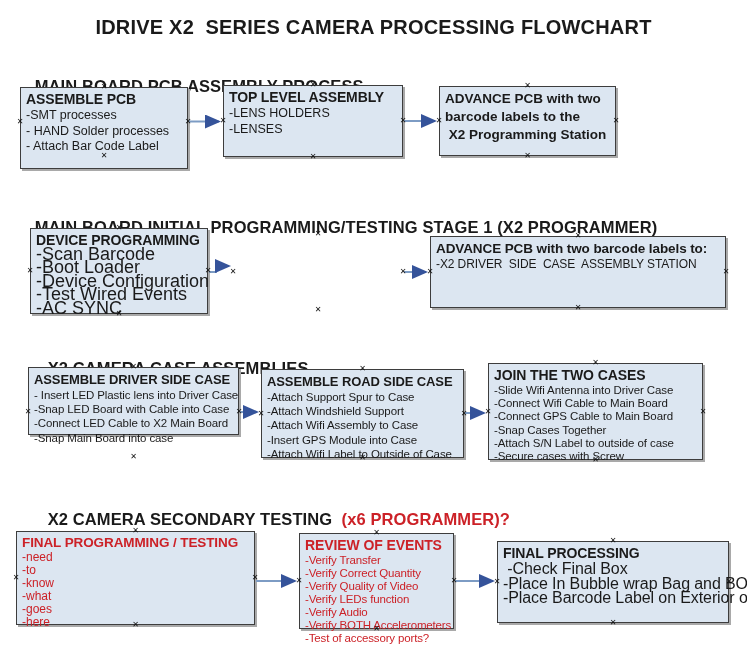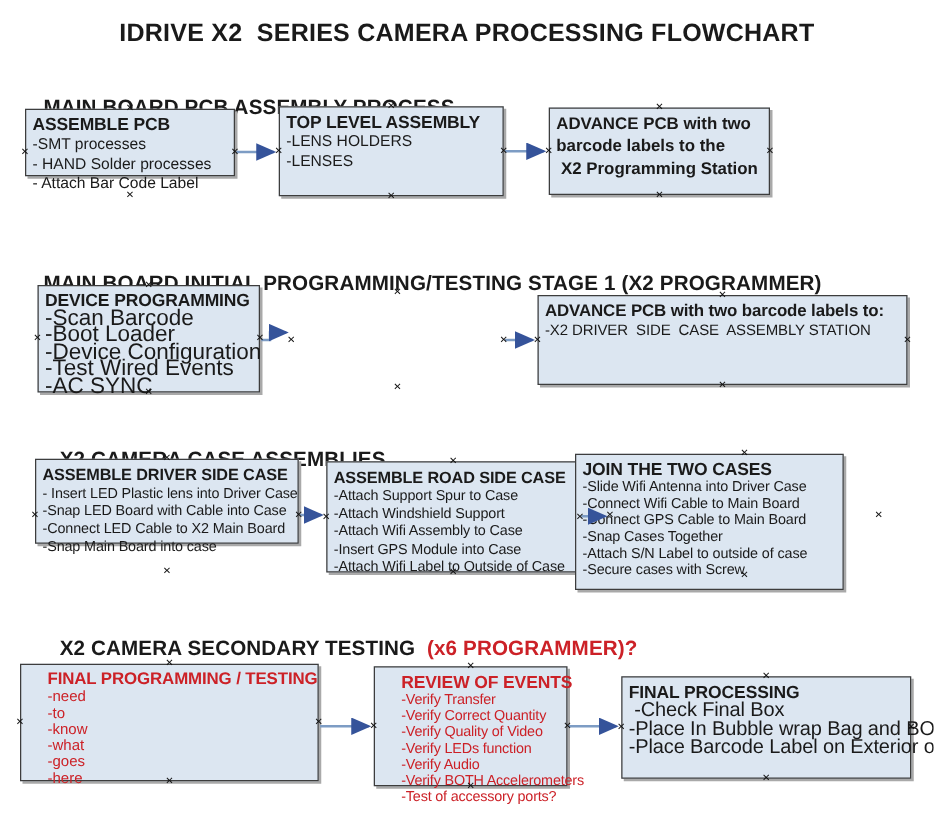--- a/index.html
+++ b/index.html
@@ -21,36 +21,36 @@
 
   .fc-box{
     position:absolute;box-sizing:border-box;
     background:var(--box-fill,#dce6f1);
     border:1px solid var(--box-border,#3d3d3d);
     box-shadow:2px 2px 0 var(--shadow,#a9a9a9);
     padding:3px 5px 0 5px;
   }
   .bx-title{font-weight:bold;font-size:14px;line-height:17px;letter-spacing:-.1px;white-space:pre;}
   .bx-items{font-size:12.5px;line-height:15.5px;white-space:pre;}
-  .red-text .bx-title,.red-text .bx-items{color:var(--red,#cc2127);margin-left:16px;}
-
-  .b11{left:20px;top:87px;width:168px;height:54px}
+  .red-text .bx-title,.red-text .bx-items{color:var(--red,#cc2127);}
+
+  .b11{left:20px;top:87px;width:168px;height:82px}
   .b12{left:223px;top:85px;width:180px;height:72px}
   .b13{left:439px;top:86px;width:177px;height:70px}
   .b13 .bx-items{font-weight:bold;font-size:13.5px;line-height:18px;}
   .b21{left:30px;top:228px;width:178px;height:86px}
   .b21 .bx-title{line-height:16px}
   .b21 .bx-items{line-height:13.4px;font-size:18px}
   .b22{left:233px;top:234px;width:170px;height:76px}
   .b23{left:430px;top:236px;width:296px;height:72px}
   .b23 .bx-title{font-size:13.5px}
   .b23 .bx-items{font-size:12px;letter-spacing:-.1px;line-height:15px}
   .b31{left:28px;top:367px;width:211px;height:68px}
   .b32{left:261px;top:369px;width:203px;height:89px}
-  .b33{left:460px;top:363px;width:215px;height:109px}
+  .b33{left:488px;top:363px;width:215px;height:97px}
   .b31 .bx-title,.b32 .bx-title{font-size:13px}
   .b31 .bx-items,.b32 .bx-items,.b33 .bx-items{font-size:11.5px;letter-spacing:-.1px;line-height:14.2px}
   .b33 .bx-items{line-height:13.2px}
   .b41{left:16px;top:531px;width:239px;height:94px}
   .b41 .bx-title{font-size:13.5px;line-height:16px}
   .b41 .bx-items{font-size:12px;line-height:12.9px}
   .b42{left:299px;top:533px;width:155px;height:96px;overflow:visible}
   .b42 .bx-items{font-size:11.5px;letter-spacing:-.15px;line-height:13px}
   .b43{left:497px;top:541px;width:232px;height:82px}
   .b43 .bx-items{font-size:16px;letter-spacing:-.1px;line-height:14.6px}

